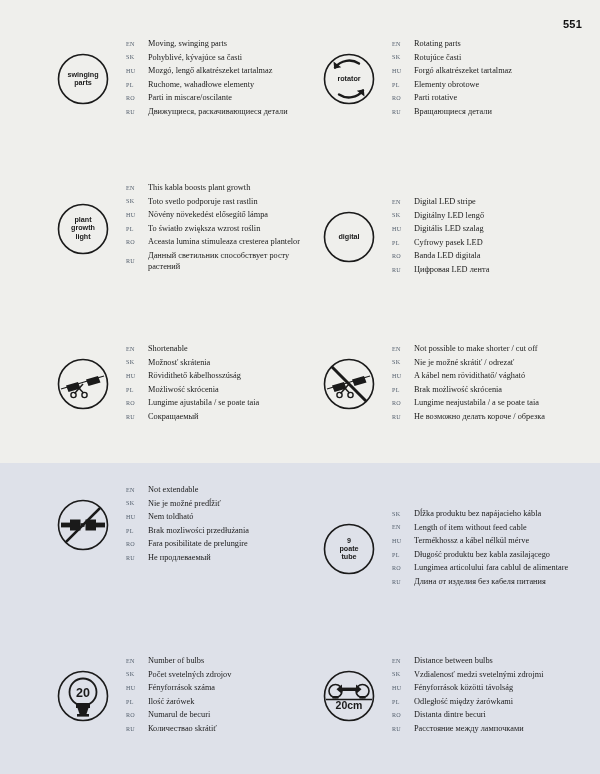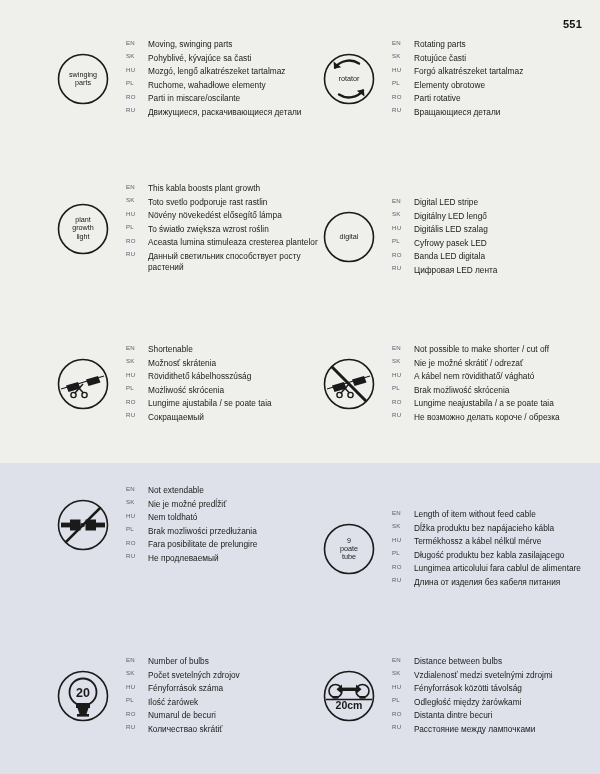--- a/index.html
+++ b/index.html
@@ -58,33 +58,34 @@
     align-items: center;
     justify-content: center;
   }
   .icon-wrap svg { display: block; }
   .icon-text {
     position: absolute;
     left: 0; right: 0;
     text-align: center;
     font-size: 7.2px;
     line-height: 8.4px;
-    font-weight: normal;
+    font-weight: bold;
     color: #1a1a1a;
     pointer-events: none;
   }
 
   .langs {
     margin-left: 12px;
     padding-top: 1px;
   }
   .lang-row {
     display: flex;
-    align-items: flex-start;
+    align-items: center;
     margin-bottom: 3.0px;
+    font-family: Liberation Serif, serif;
   }
   .lang-code {
     flex: 0 0 22px;
     font-size: 6.1px;
     letter-spacing: 0.3px;
     color: #55606e;
     text-transform: uppercase;
     position: relative;
     top: -0.5px;
   }
@@ -400,26 +401,26 @@
         <circle cx="31" cy="31" r="24.5" fill="none" stroke="#1a1a1a" stroke-width="1.6"></circle>
       </svg>
       <div class="icon-text">
         <div class="big">9</div>
         <div>poate</div>
         <div>tube</div>
       </div>
     </div>
     <div class="langs">
       <div class="lang-row">
+        <span class="lang-code">SK</span>
+        <span class="lang-text">Dĺžka produktu bez napájacieho kábla</span>
+      </div>
+      <div class="lang-row">
         <span class="lang-code">EN</span>
         <span class="lang-text">Length of item without feed cable</span>
-      </div>
-      <div class="lang-row">
-        <span class="lang-code">SK</span>
-        <span class="lang-text">Dĺžka produktu bez napájacieho kábla</span>
       </div>
       <div class="lang-row">
         <span class="lang-code">HU</span>
         <span class="lang-text">Termékhossz a kábel nélkül mérve</span>
       </div>
       <div class="lang-row">
         <span class="lang-code">PL</span>
         <span class="lang-text">Długość produktu bez kabla zasilającego</span>
       </div>
       <div class="lang-row">

